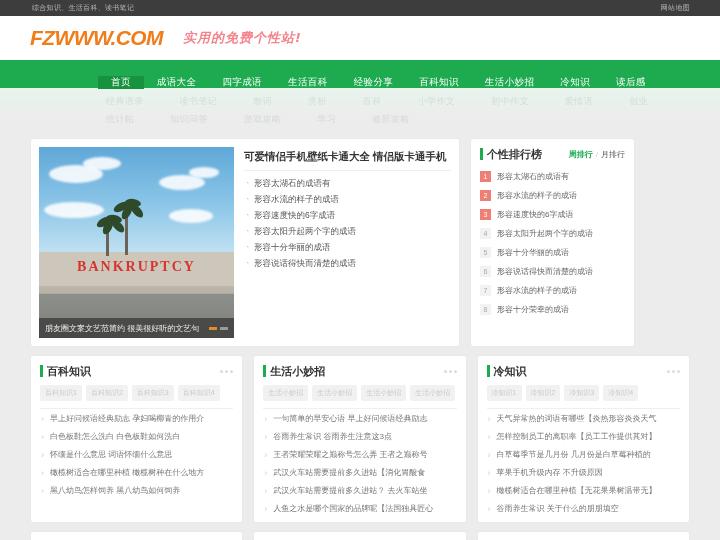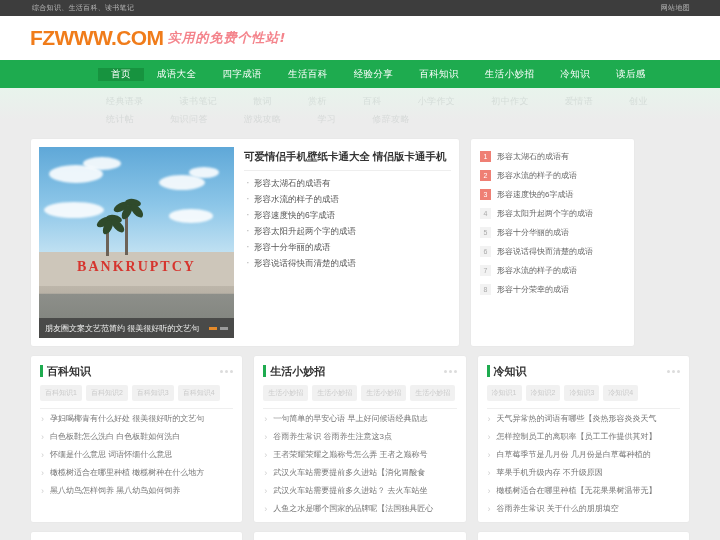--- a/index.html
+++ b/index.html
@@ -31,42 +31,43 @@
   
   .header {
     height: 44px;
     background: #ffffff;
     display: flex; align-items: center;
   }
   .header-inner { width: 660px; margin: 0 auto; display: flex; align-items: center; }
   .logo {
     font-size: 21px;
     font-weight: bold;
+    font-style: italic;
     color: #f07c1a;
     letter-spacing: -0.6px;
     font-family: "Liberation Sans", sans-serif;
   }
   .slogan {
-    margin-left: 4px;
+    margin-left: 20px;
     font-size: 13px;
     color: #f4848c;
     font-style: italic;
     font-weight: bold;
     letter-spacing: 1px;
     font-family: "DejaVu Sans", sans-serif;
   }
 
   
   .nav {
     height: 28px;
     background: #1eab4f;
     display: flex;
     align-items: stretch;
   }
-  .nav-inner { width: 660px; margin: 0 auto; display: flex; align-items: center; padding-left: 68px; }
+  .nav-inner { width: 660px; margin: 16px auto; display: flex; align-items: flex-start; padding-left: 68px; }
   .nav-item {
     font-size: 9.5px;
     color: #ffffff;
     display: flex; align-items: center; justify-content: center;
     padding: 0 13px;
     white-space: nowrap;
     cursor: pointer;
     letter-spacing: .4px;
   }
   .nav-item.active { background: #17933f; }
@@ -354,20 +355,28 @@
             <li>形容水流的样子的成语</li>
             <li>形容速度快的6字成语</li>
             <li>形容太阳升起两个字的成语</li>
             <li>形容十分华丽的成语</li>
             <li>形容说话得快而清楚的成语</li>
           </ul>
       </div>
     </div>
 
     <div class="card rank">
+      <div class="rank-head">
+        <span class="rank-title">个性排行榜</span>
+        <span class="rank-tabs" id="rank-tabs">
+            <span class="rank-tab active">周排行</span>
+            <span class="rank-sep">/</span>
+            <span class="rank-tab">月排行</span>
+          </span>
+      </div>
       <ul class="rank-list" id="rank-list">
           <li>
             <span class="rank-num">1</span>
             <span>形容太湖石的成语有</span>
           </li>
           <li>
             <span class="rank-num">2</span>
             <span>形容水流的样子的成语</span>
           </li>
           <li>
@@ -409,21 +418,21 @@
           </span>
         </div>
         <div class="tagrow">
           <span class="tag">百科知识1</span>
           <span class="tag">百科知识2</span>
           <span class="tag">百科知识3</span>
           <span class="tag">百科知识4</span>
         </div>
         <hr class="col-hr">
         <ul class="col-list">
-          <li>孕妇喝椰青有什么好处 很美很好听的文艺句</li>
+          <li>早上好问候语经典励志 孕妇喝椰青的作用介</li>
           <li>白色板鞋怎么洗白 白色板鞋如何洗白</li>
           <li>怀缅是什么意思 词语怀缅什么意思</li>
           <li>橄榄树适合在哪里种植 橄榄树种在什么地方</li>
           <li>黑八幼鸟怎样饲养 黑八幼鸟如何饲养</li>
         </ul>
       </div>
       <div class="card col">
         <div class="col-head">
           <span class="col-title">生活小妙招</span>
           <span class="dots">

